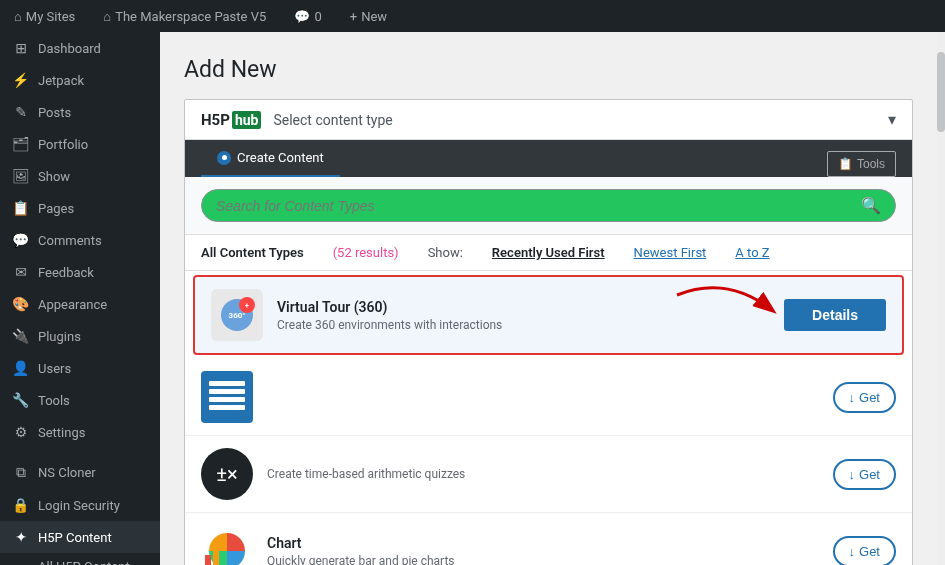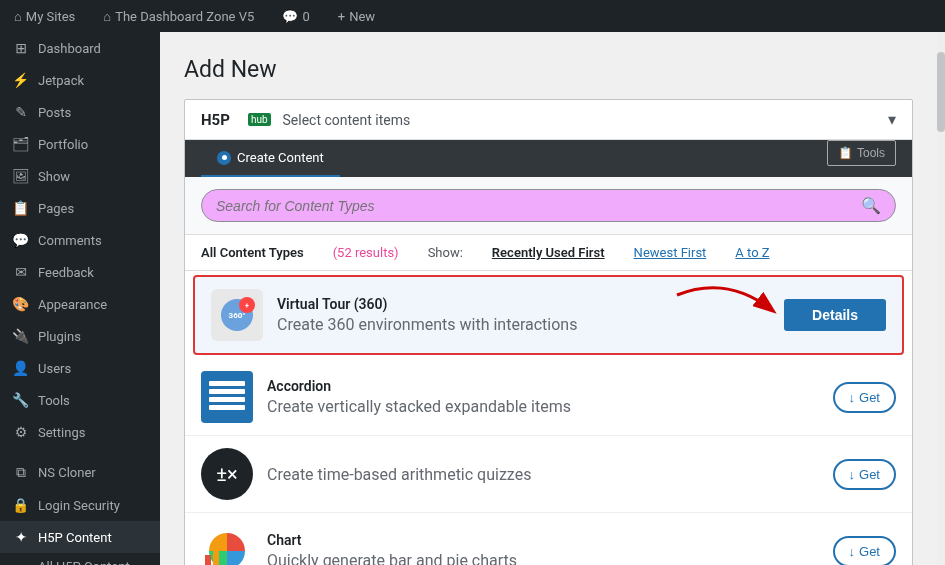--- a/index.html
+++ b/index.html
@@ -92,36 +92,36 @@
       align-items: center;
       padding: 10px 16px;
       border-bottom: 1px solid #ddd;
     }
     .h5p-logo {
       font-weight: 700;
       font-size: 15px;
       color: #1d2327;
       margin-right: 12px;
       display: flex;
-      align-items: center;
-      gap: 18px;
-    }
-    .h5p-logo .hub { font-size: 10px; vertical-align: super; background: #15803d; color: #fff; padding: 1px 3px; border-radius: 2px; font-weight: 400; }
+      align-items: flex-end;
+      gap: 2px;
+    }
+    .h5p-logo .hub { font-size: 14px; vertical-align: super; background: #15803d; color: #fff; padding: 1px 3px; border-radius: 2px; font-weight: 700; }
     .h5p-select-label {
       color: #50575e;
       font-size: 14px;
       flex: 1;
     }
     .h5p-chevron { color: #50575e; font-size: 16px; }
 
     
     .tab-bar {
       background: #32373c;
       display: flex;
-      align-items: flex-start;
+      align-items: flex-end;
       padding: 0 16px;
       gap: 16px;
     }
     .tab-item {
       display: flex;
       align-items: center;
       gap: 6px;
       padding: 10px 16px;
       color: #a7aaad;
       cursor: pointer;
@@ -164,21 +164,21 @@
 
     
     .search-bar-wrap {
       padding: 12px 16px;
       background: #f8f9fa;
       border-bottom: 1px solid #ddd;
     }
     .search-bar {
       display: flex;
       align-items: center;
-      background: #f0abfc;
+      background: #22c55e;
       border: 1px solid #8c8f94;
       border-radius: 20px;
       padding: 6px 14px;
       gap: 8px;
     }
     .search-bar input {
       border: none;
       outline: none;
       flex: 1;
       font-size: 14px;
@@ -240,21 +240,21 @@
       overflow: hidden;
     }
     .content-item-info { flex: 1; }
     .content-item-title {
       font-size: 14px;
       font-weight: 600;
       color: #1d2327;
       margin-bottom: 3px;
     }
     .content-item-desc {
-      font-size: 16px;
+      font-size: 12px;
       color: #646970;
     }
     .content-item-action { margin-left: auto; }
 
     .btn-details {
       background: #2271b1;
       color: #fff;
       border: none;
       padding: 8px 28px;
       border-radius: 3px;
@@ -327,21 +327,21 @@
 </head>
 <body>
 
 <div class="admin-bar">
   <div class="admin-bar-item">
     <span>⌂</span>
     <span>My Sites</span>
   </div>
   <div class="admin-bar-item">
     <span>⌂</span>
-    <span>The Dashboard Zone V5</span>
+    <span>The Makerspace Paste V5</span>
   </div>
   <div class="admin-bar-item">
     <span>💬</span>
     <span>0</span>
   </div>
   <div class="admin-bar-item">
     <span>+</span>
     <span>New</span>
   </div>
 </div>
@@ -423,21 +423,21 @@
   <div class="content-area">
     <h1 class="page-title">Add New</h1>
 
     <div class="h5p-box">
 
       <div class="h5p-header">
         <div class="h5p-logo">
           <span>H5P</span>
             <span class="hub">hub</span>
         </div>
-        <div class="h5p-select-label">Select content items</div>
+        <div class="h5p-select-label">Select content type</div>
         <div class="h5p-chevron">▾</div>
       </div>
 
       <div class="tab-bar">
         <div class="tab-item active">
           <div class="radio-circle">
             <div class="radio-inner"></div>
           </div>
           <span>Create Content</span>
         </div>
@@ -497,24 +497,20 @@
 
         <div class="content-item">
           <div class="content-item-icon accordion-icon">
             <svg width="36" height="36" viewBox="0 0 36 36" xmlns="http://www.w3.org/2000/svg">
               <rect y="2" width="36" height="5" rx="1" fill="white"></rect>
               <rect y="10" width="36" height="5" rx="1" fill="white"></rect>
               <rect y="18" width="36" height="5" rx="1" fill="white"></rect>
               <rect y="26" width="36" height="5" rx="1" fill="white"></rect>
             </svg>
           </div>
-          <div class="content-item-info">
-            <div class="content-item-title">Accordion</div>
-            <div class="content-item-desc">Create vertically stacked expandable items</div>
-          </div>
           <div class="content-item-action">
             <button class="btn-get">
               <span>↓</span>
               <span>Get</span>
             </button>
           </div>
         </div>
 
         <div class="content-item">
           <div class="content-item-icon arithmetic-icon">

